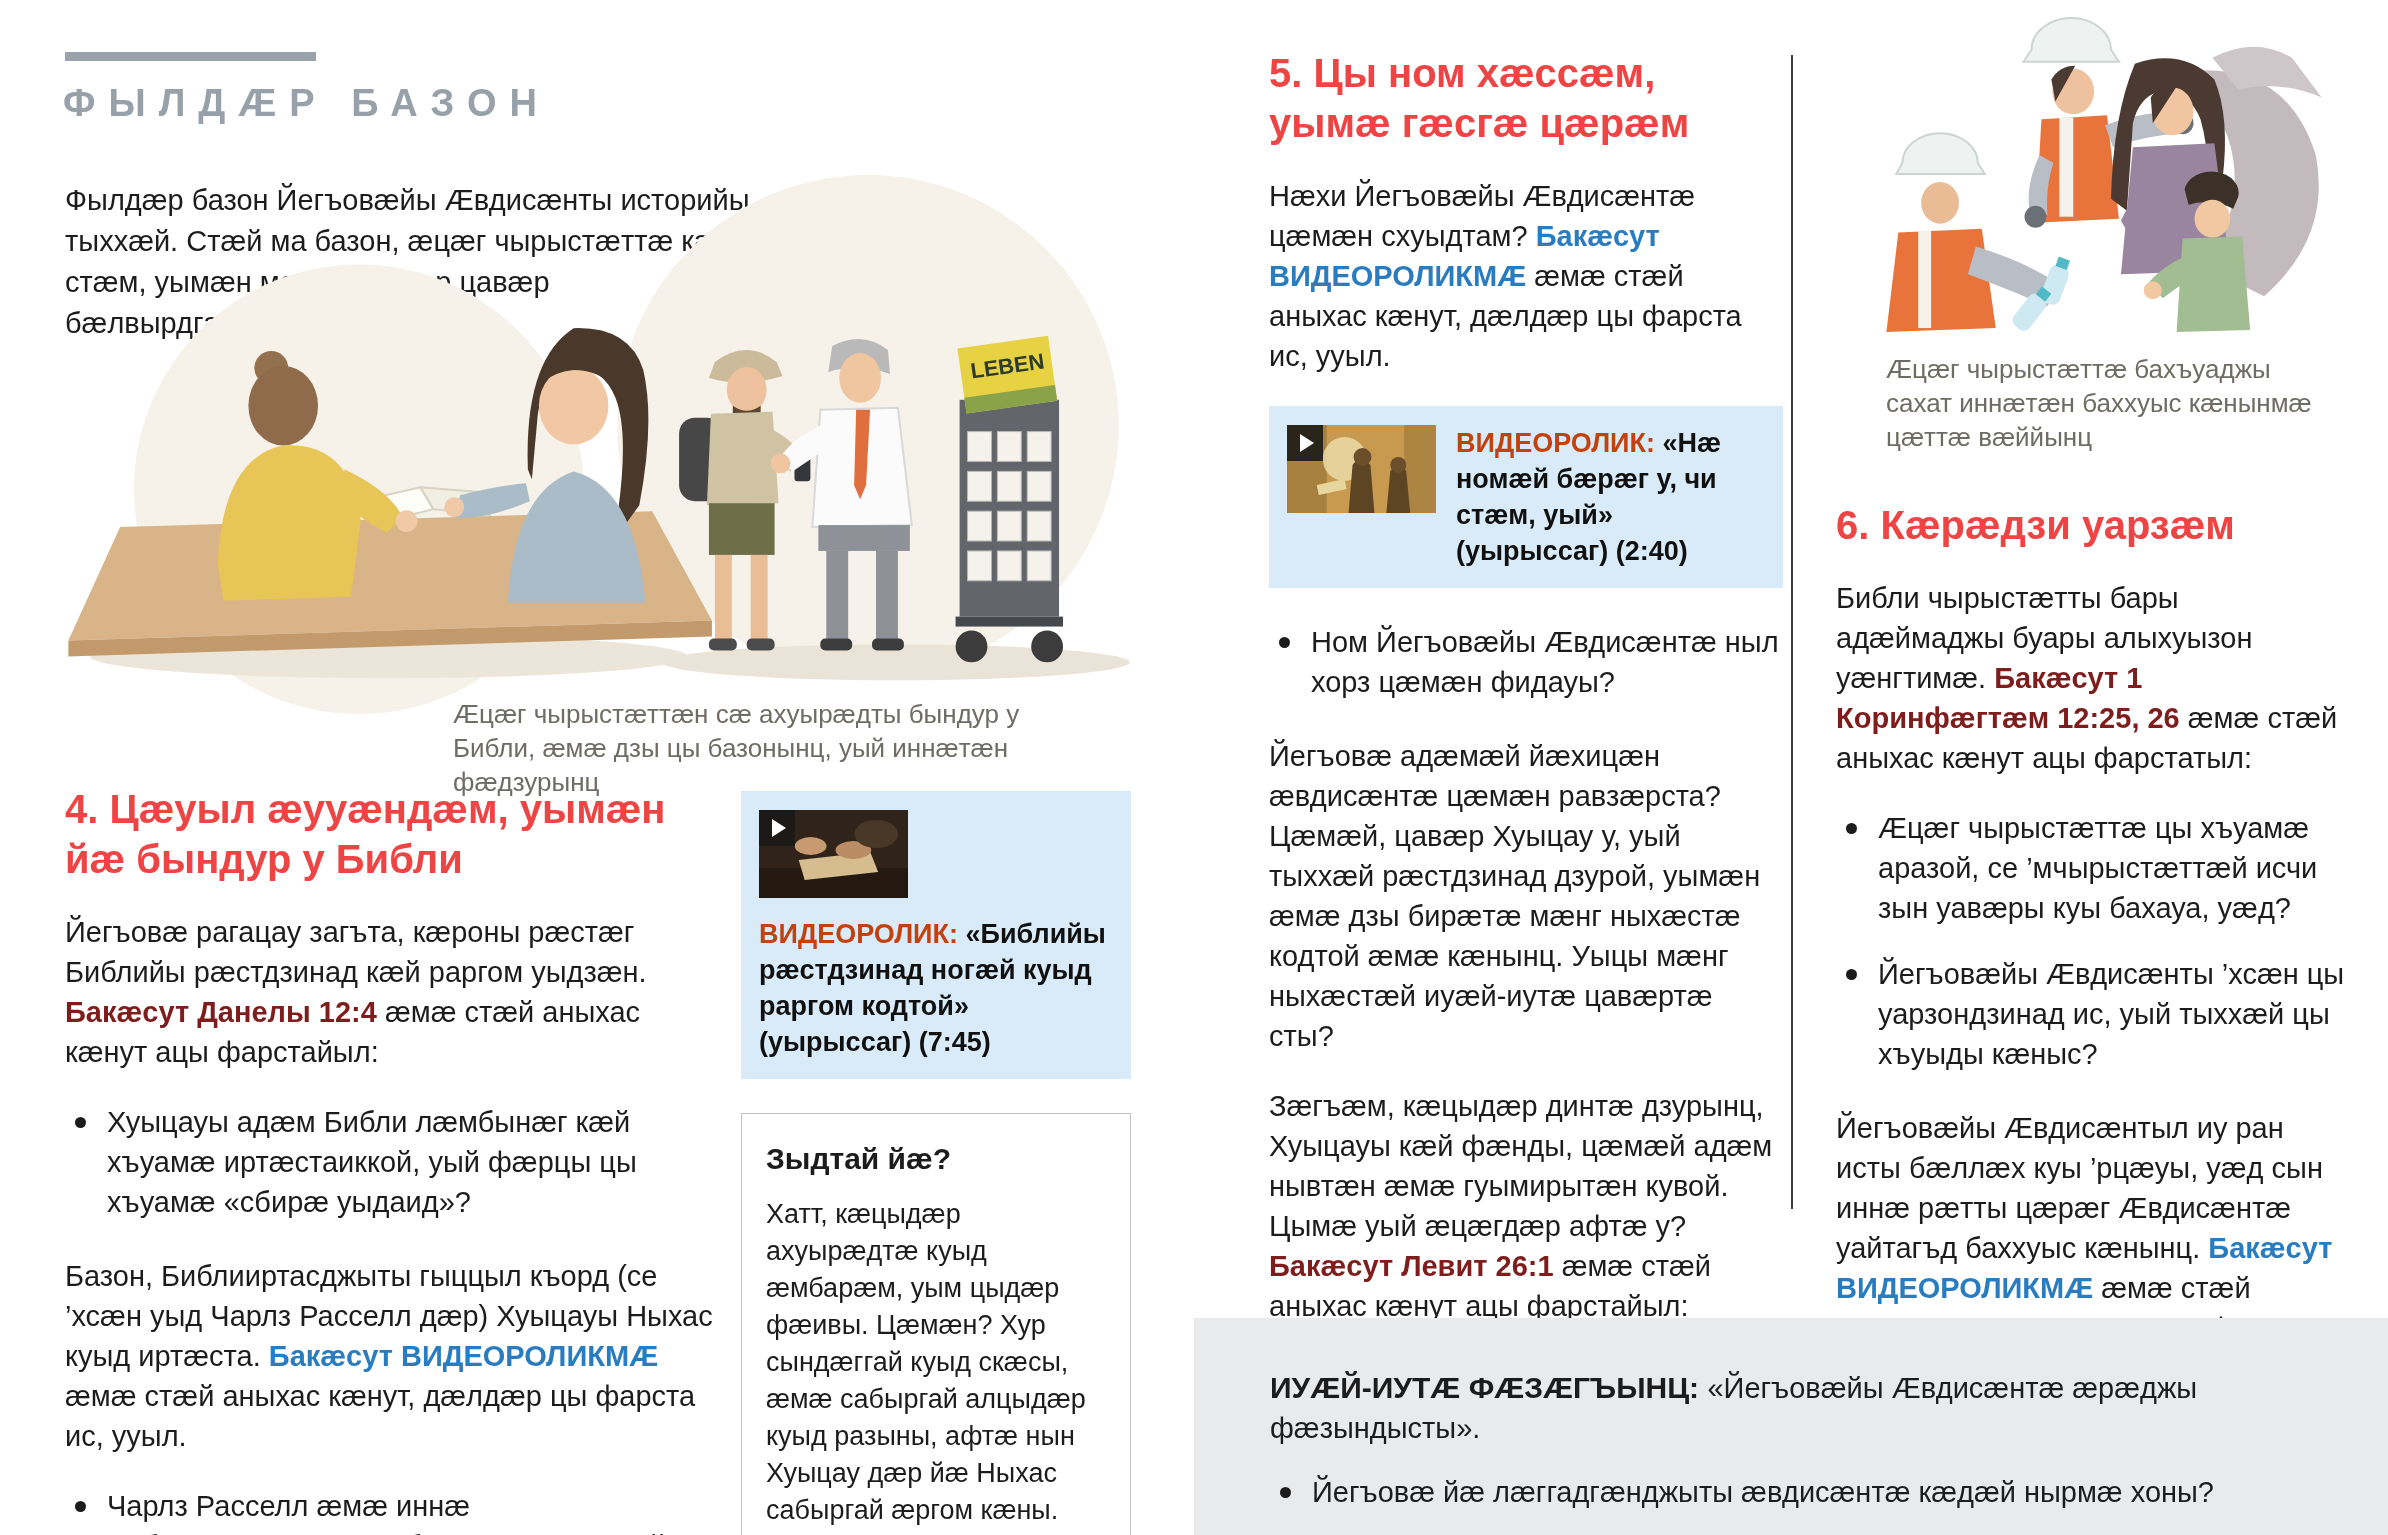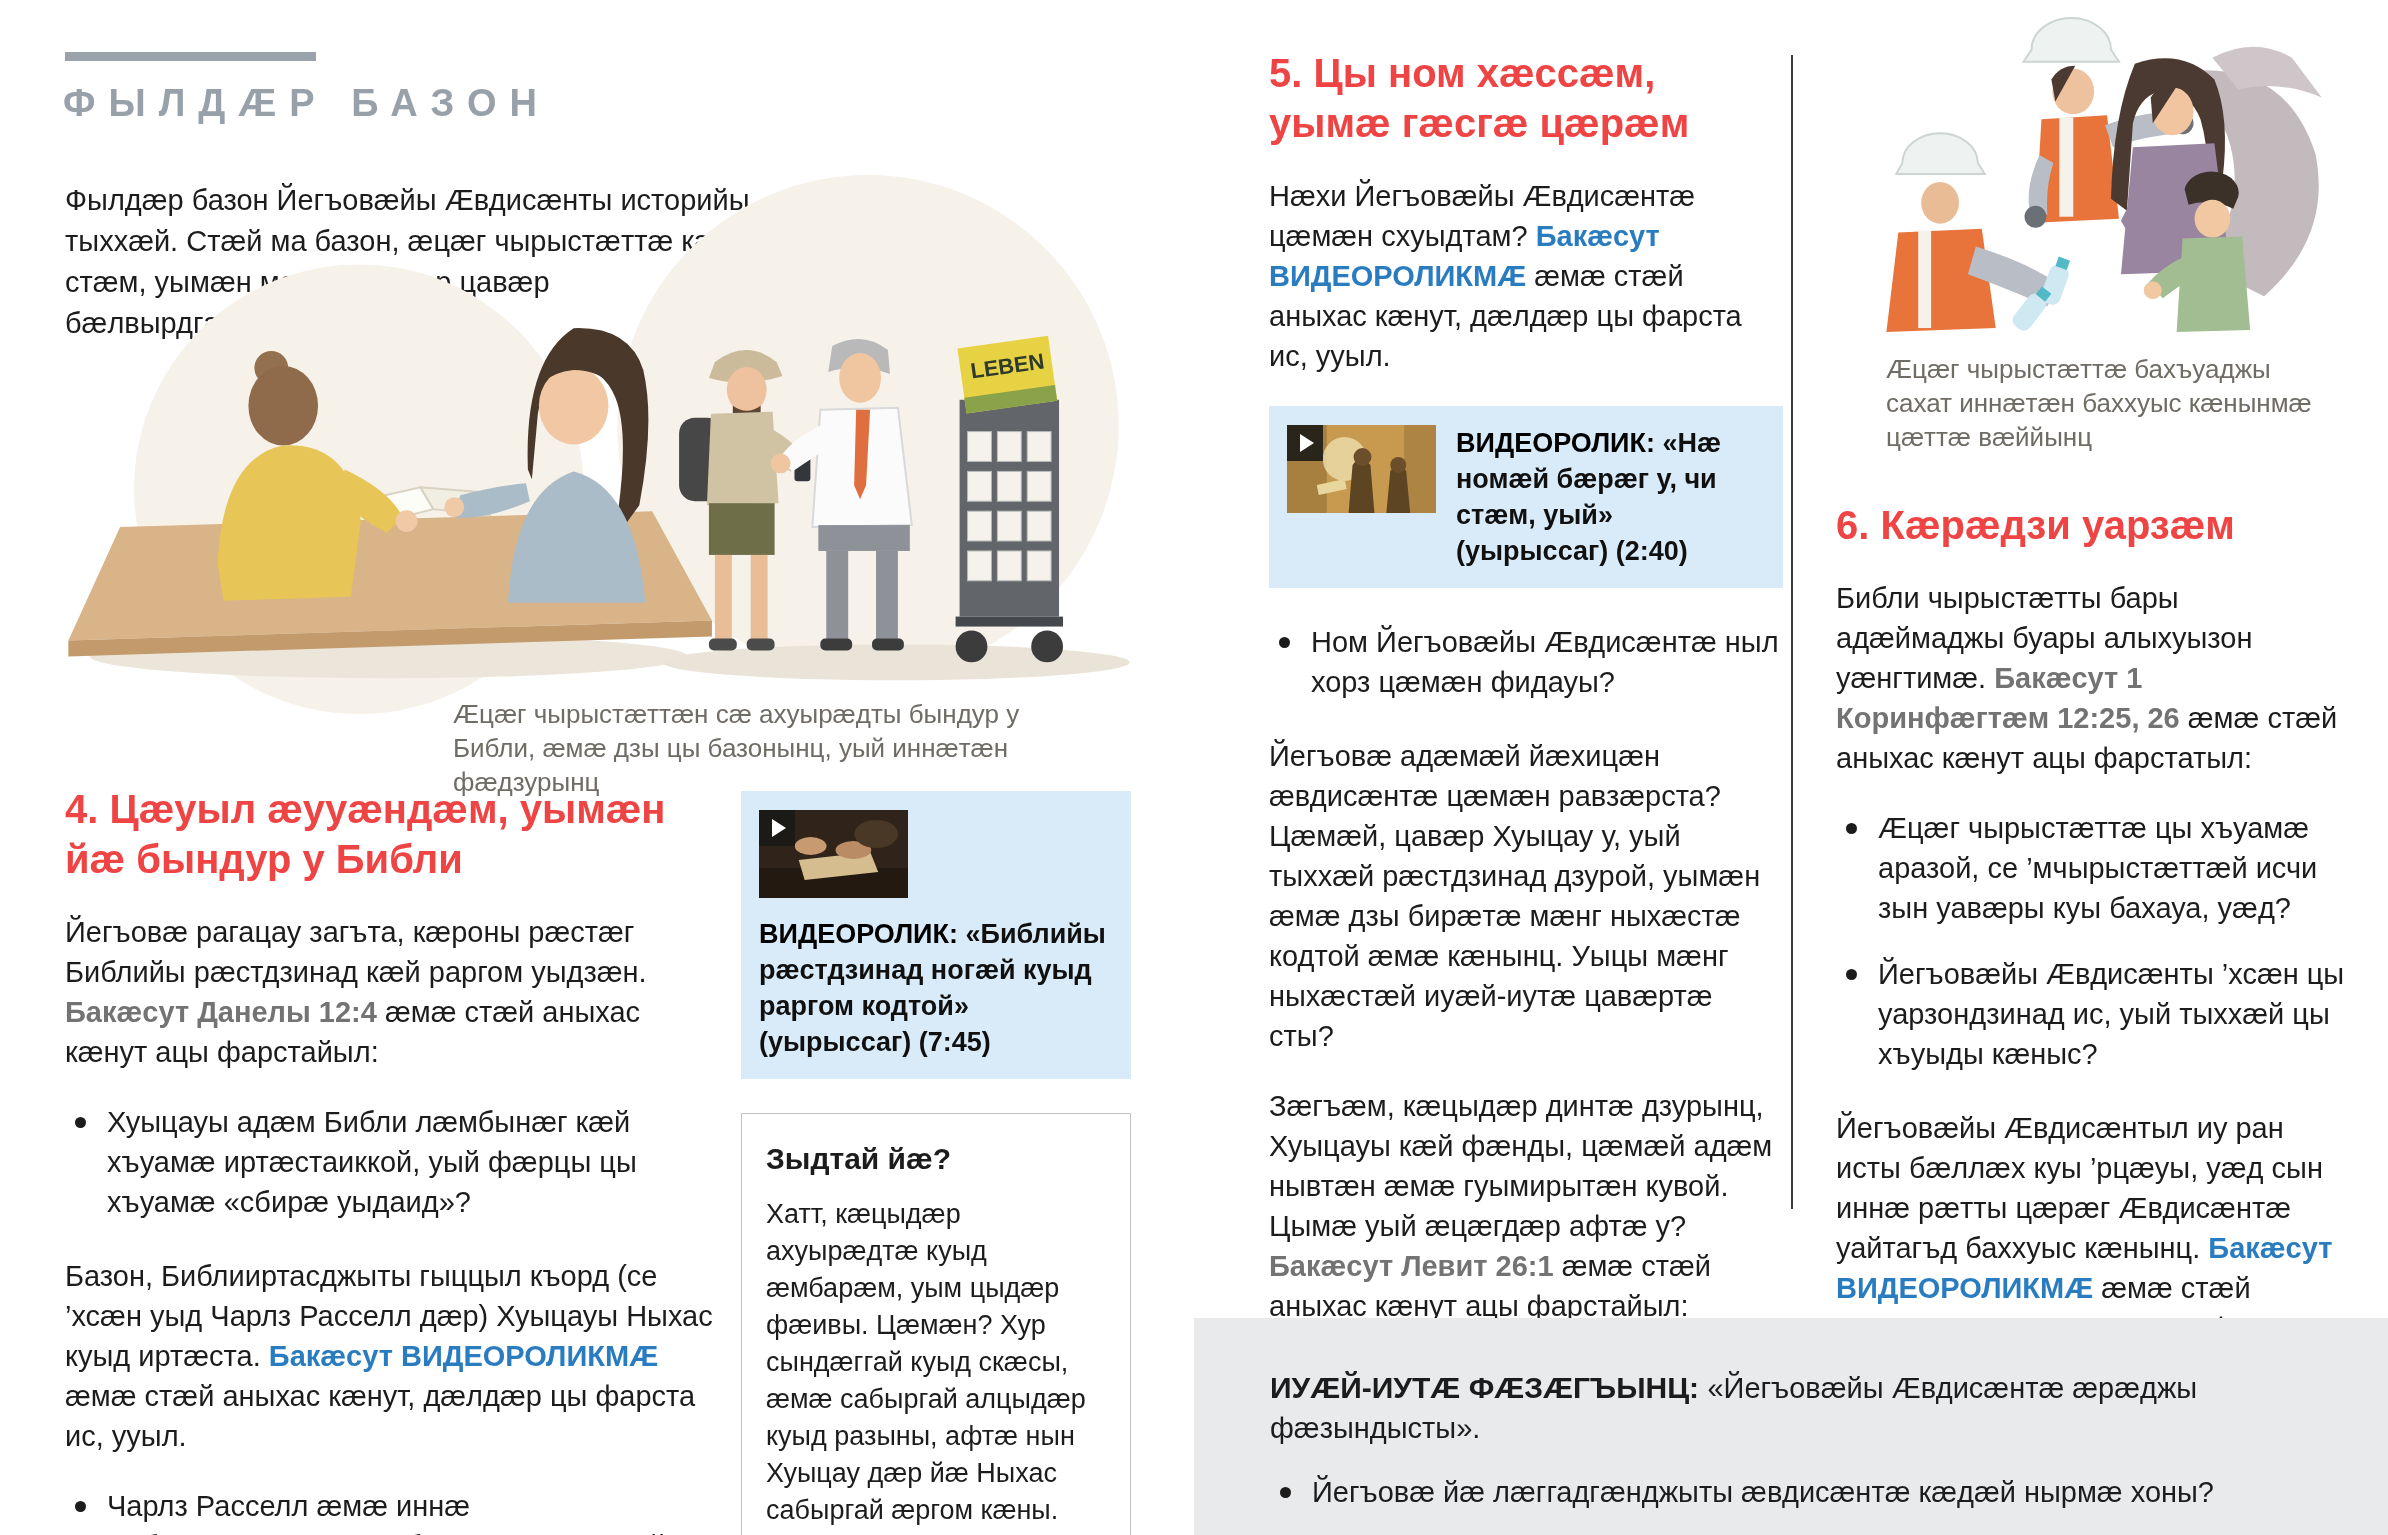--- a/index.html
+++ b/index.html
@@ -13,40 +13,40 @@
   .kicker{left:63px;top:82px;font-size:38px;font-weight:bold;letter-spacing:13px;color:#98a1a9;}
 
   .intro{left:65px;top:151px;width:751px;font-size:29px;line-height:41px;}
 
   
   .sec-title{font-size:40px;line-height:50px;font-weight:bold;color:#ef4444;margin:0 0 28px 0;}
   p.body{font-size:29px;line-height:40px;margin:0 0 30px 0;}
   ul.q{list-style:none;margin:0 0 34px 0;padding:0;}
   ul.q li{position:relative;padding-left:42px;font-size:29px;line-height:40px;margin:0 0 26px 0;}
   ul.q li::before{content:"";position:absolute;left:10px;top:15px;width:11px;height:11px;border-radius:50%;background:#1c1c1c;}
-  .rlink{color:#737373;font-weight:bold;margin-top:8px;}
+  .rlink{color:#7f1d1d;font-weight:bold;margin-top:8px;}
   .blink{color:#2a7cc0;font-weight:bold;}
 
   
   .col-left{left:65px;top:784px;width:659px;}
   .col-aside{left:741px;top:791px;width:390px;}
   .col-mid{left:1269px;top:48px;width:514px;}
   .col-right{left:1836px;top:6px;width:514px;}
   .divider{left:1791px;top:55px;width:2px;height:1154px;background:#3a3a3a;}
 
   
   .vbox{background:#d9ebf8;padding:19px 18px;margin:0 0 34px 0;}
   .vbox-row{display:flex;gap:20px;align-items:flex-start;}
   .thumb{position:relative;width:149px;height:88px;flex:none;overflow:hidden;}
   .thumb svg{display:block;width:100%;height:100%;}
   .play{position:absolute;left:0;top:0;width:36px;height:36px;background:rgba(25,25,23,0.88);
         display:flex;align-items:center;justify-content:center;}
   .tri{width:0;height:0;border-left:14px solid #ffffff;border-top:9px solid transparent;border-bottom:9px solid transparent;margin-left:4px;}
   .vtext{font-size:27px;line-height:36px;font-weight:bold;color:#101010;}
-  .vtext .vlabel{color:#000000;}
+  .vtext .vlabel{color:#c2410c;}
   .vbox-col .vtext{margin-top:18px;}
 
   
   .dyk{border:1px solid #c2c2c2;background:#ffffff;padding:28px 24px 30px 24px;margin-top:30px;}
   .dyk h3{font-size:30px;margin:0 0 20px 0;}
   .dyk p{font-size:27px;line-height:37px;margin:0;}
 
   
   .cap{font-size:26px;line-height:34px;color:#6f6b65;}
   .cap-study{left:453px;top:697px;width:597px;}

